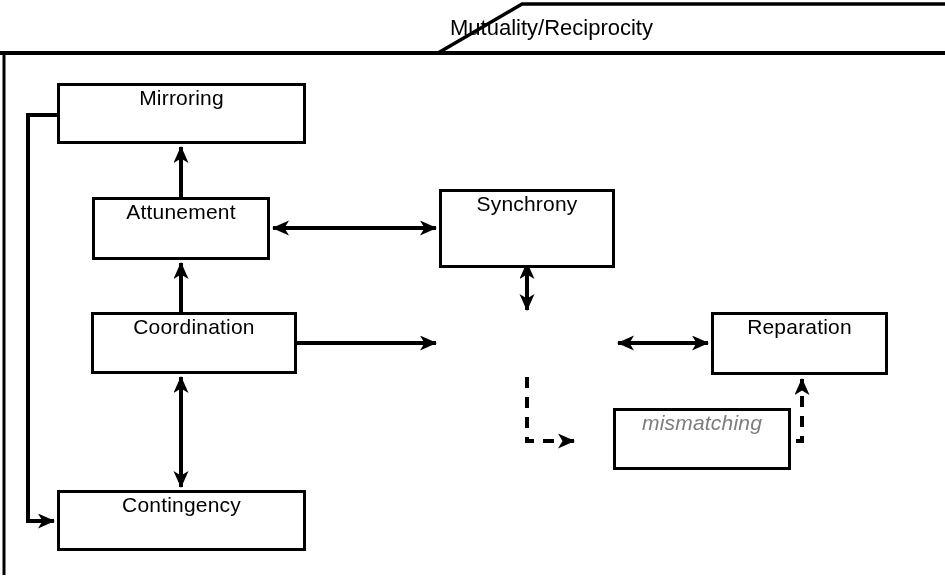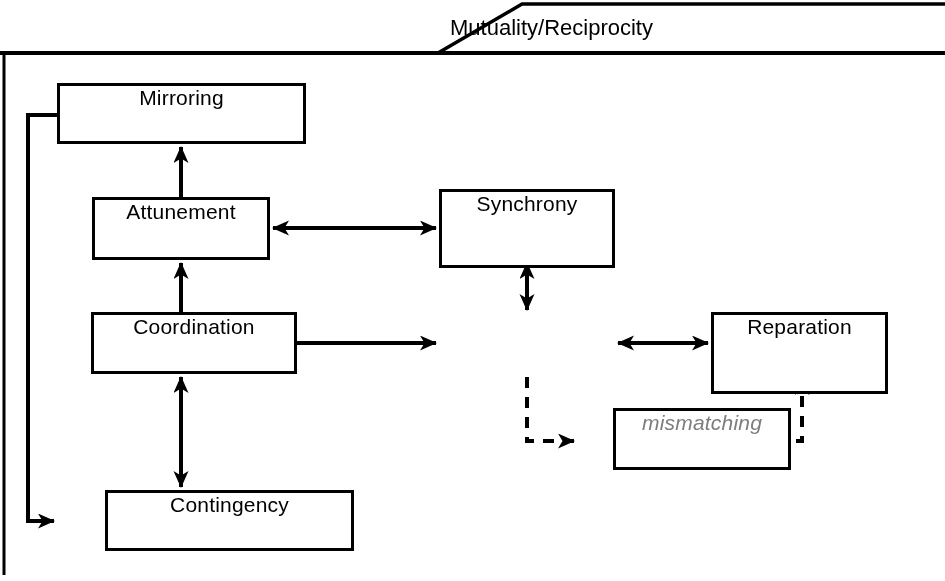--- a/index.html
+++ b/index.html
@@ -86,25 +86,25 @@
 
   <div class="node" style="left:439px; top:189px; width:176px; height:79px;">
     <span>Synchrony</span>
   </div>
 
   <div class="node" style="left:91px;  top:312px; width:206px; height:62px;">
     <span>Coordination</span>
   </div>
 
 
-  <div class="node" style="left:711px; top:312px; width:177px; height:82px;">
+  <div class="node" style="left:711px; top:312px; width:177px; height:63px;">
     <span>Reparation</span>
   </div>
 
-  <div class="node" style="left:57px;  top:490px; width:249px; height:61px;margin-left:48px;">
+  <div class="node" style="left:57px;  top:490px; width:249px; height:61px;">
     <span>Contingency</span>
   </div>
 
   <div class="node dashed-target" style="left:577px; top:408px; width:178px; height:62px;margin-left:36px;">
     <span>mismatching</span>
   </div>
 
 </div>
 
 </body></html>

